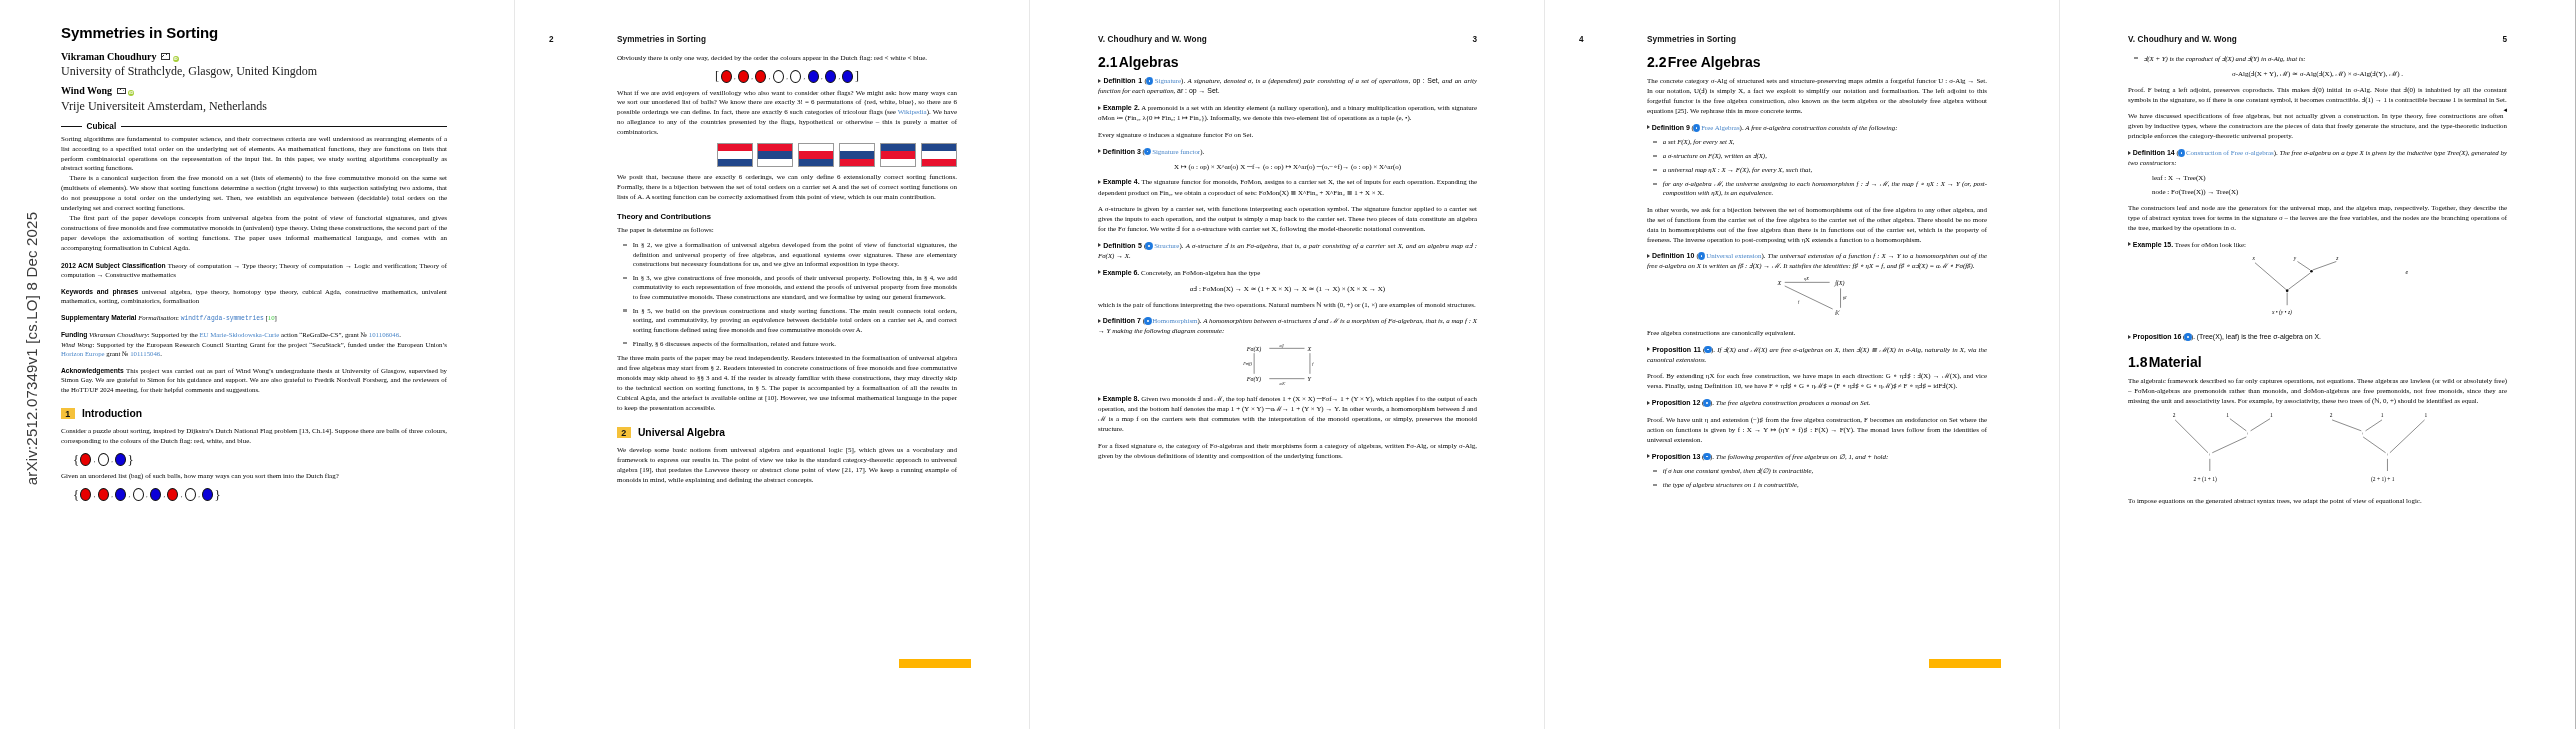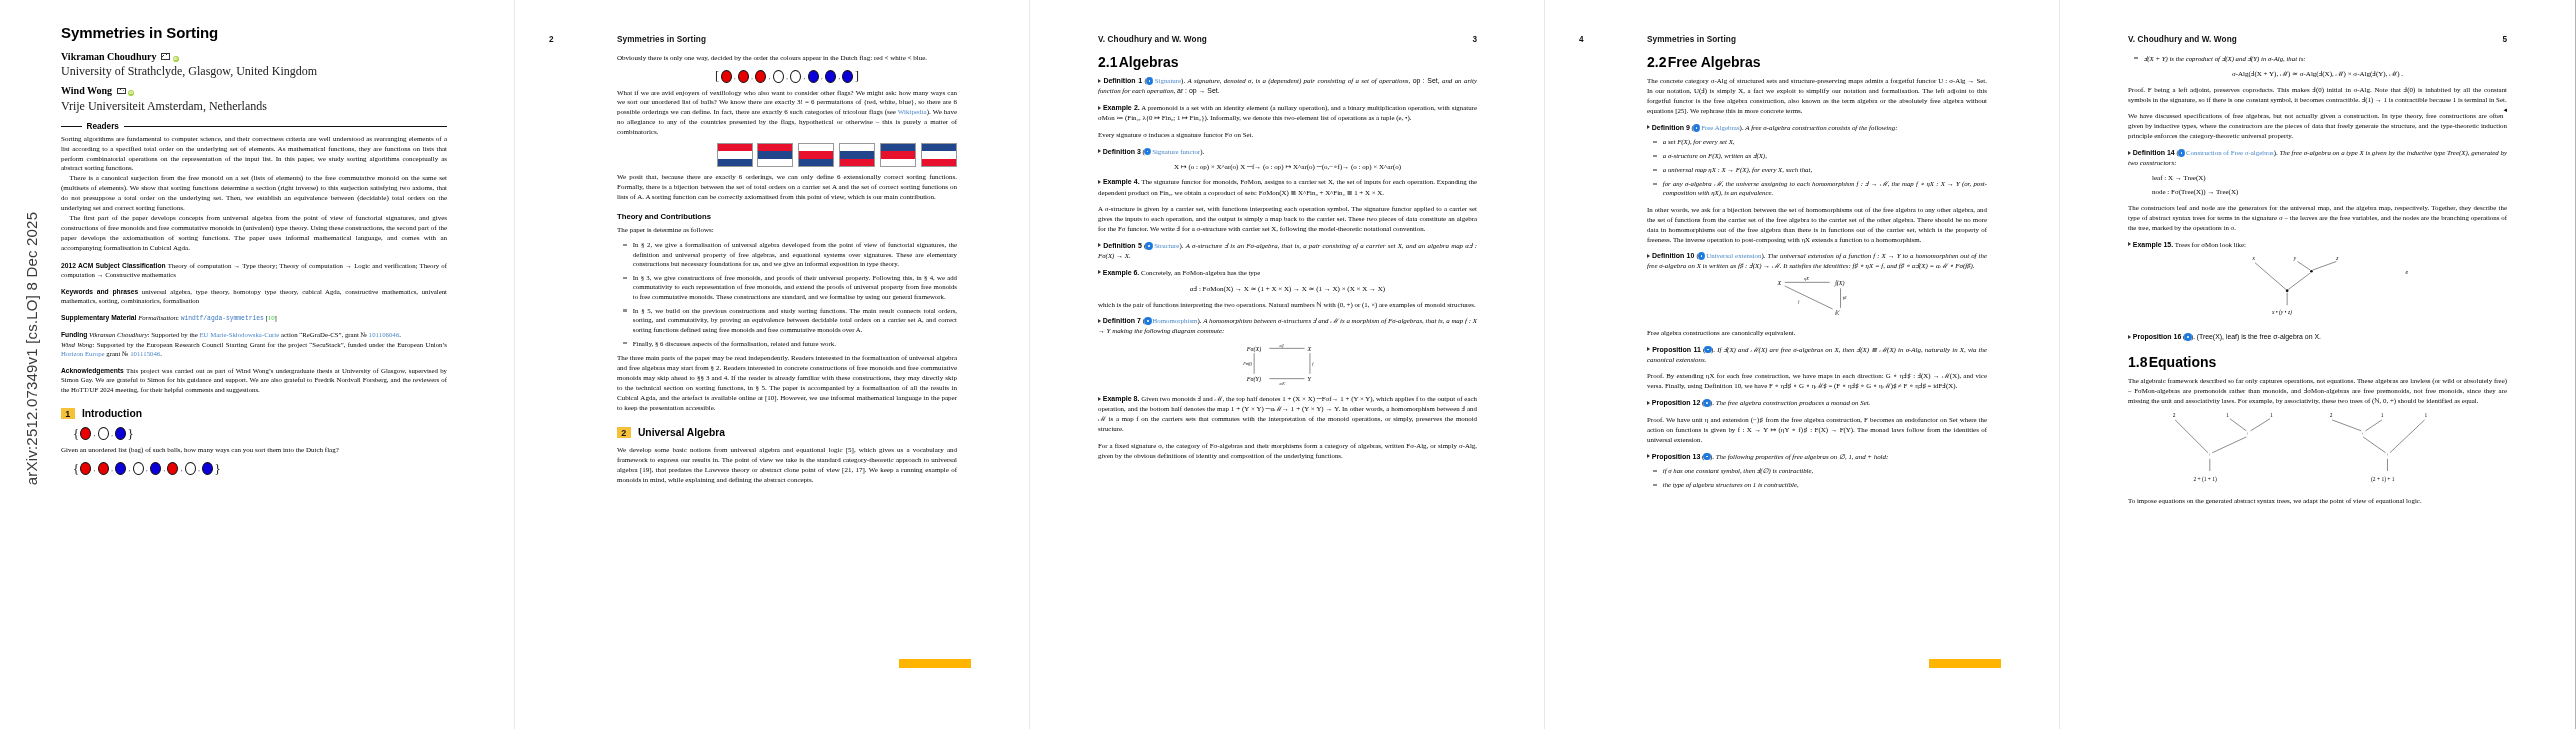--- a/index.html
+++ b/index.html
@@ -104,21 +104,21 @@
 
         <p class="author">
           <span>Wind Wong</span>
           <span class="ico"><span class="mailico"></span></span>
           <span class="orcid">iD</span>
         </p>
         <p class="affil">Vrije Universiteit Amsterdam, Netherlands</p>
 
         <div class="abs-rule">
           <span class="ln short"></span>
-          <span class="lbl">Readers</span>
+          <span class="lbl">Cubical</span>
           <span class="ln"></span>
         </div>
 
         <p class="body">Sorting algorithms are fundamental to computer science, and their correctness criteria are well understood as rearranging elements of a list according to a specified total order on the underlying set of elements. As mathematical functions, they are functions on lists that perform combinatorial operations on the representation of the input list. In this paper, we study sorting algorithms conceptually as abstract sorting functions.</p>
         <p class="body ind">There is a canonical surjection from the free monoid on a set (lists of elements) to the free commutative monoid on the same set (multisets of elements). We show that sorting functions determine a section (right inverse) to this surjection satisfying two axioms, that do not presuppose a total order on the underlying set. Then, we establish an equivalence between (decidable) total orders on the underlying set and correct sorting functions.</p>
         <p class="body ind">The first part of the paper develops concepts from universal algebra from the point of view of functorial signatures, and gives constructions of free monoids and free commutative monoids in (univalent) type theory. Using these constructions, the second part of the paper develops the axiomatisation of sorting functions. The paper uses informal mathematical language, and comes with an accompanying formalisation in Cubical Agda.</p>
 
         <p class="meta">
           <b>2012 ACM Subject Classification</b>
           <span>Theory of computation → Type theory; Theory of computation → Logic and verification; Theory of computation → Constructive mathematics</span>
@@ -145,20 +145,21 @@
         <p class="meta">
           <b>Acknowledgements</b>
           <span>This project was carried out as part of Wind Wong’s undergraduate thesis at University of Glasgow, supervised by Simon Gay. We are grateful to Simon for his guidance and support. We are also grateful to Fredrik Nordvall Forsberg, and the reviewers of the HoTT/UF 2024 meeting, for their helpful comments and suggestions.</span>
         </p>
 
         <h2 class="sec">
           <span class="secnum">1</span>
           <span>Introduction</span>
         </h2>
 
+        <p class="body">Consider a puzzle about sorting, inspired by Dijkstra’s Dutch National Flag problem [13, Ch.14]. Suppose there are balls of three colours, corresponding to the colours of the Dutch flag: red, white, and blue.</p>
 
         <div class="balls">
           <span class="brc">{</span>
           <span class="ball red"></span>
             <span class="cma">,</span>
           <span class="ball white"></span>
             <span class="cma">,</span>
           <span class="ball blue"></span>
           <span class="brc">}</span>
         </div>
@@ -556,21 +557,21 @@
           </div>
 
           <p class="defn">
             <span class="tri"></span>
             <span class="dt">Proposition 16</span>
             (<span class="gear"></span>).
             <span class="ss">(Tree(X), leaf) is the free σ-algebra on X.</span>
           </p>
 
           <h3 class="subsec">
-            <span class="n">1.8</span><span>Equations</span>
+            <span class="n">1.8</span><span>Material</span>
           </h3>
 
           <p class="defn" style="margin-top:0;">The algebraic framework described so far only captures operations, not equations. These algebras are lawless (or wild or absolutely free) – FσMon-algebras are premonoids rather than monoids, and ℲσMon-algebras are free premonoids, not free monoids, since they are missing the unit and associativity laws. For example, by associativity, these two trees of (ℕ, 0, +) should be identified as equal.</p>
 
           <div class="treefig" style="height:79px;">
             <svg width="365" height="77" viewBox="0 0 600 126">
 
               <text x="62" y="12" font-size="9" font-family="Liberation Serif, serif">2</text>
               <text x="150" y="12" font-size="9" font-family="Liberation Serif, serif">1</text>
               <text x="222" y="12" font-size="9" font-family="Liberation Serif, serif">1</text>

